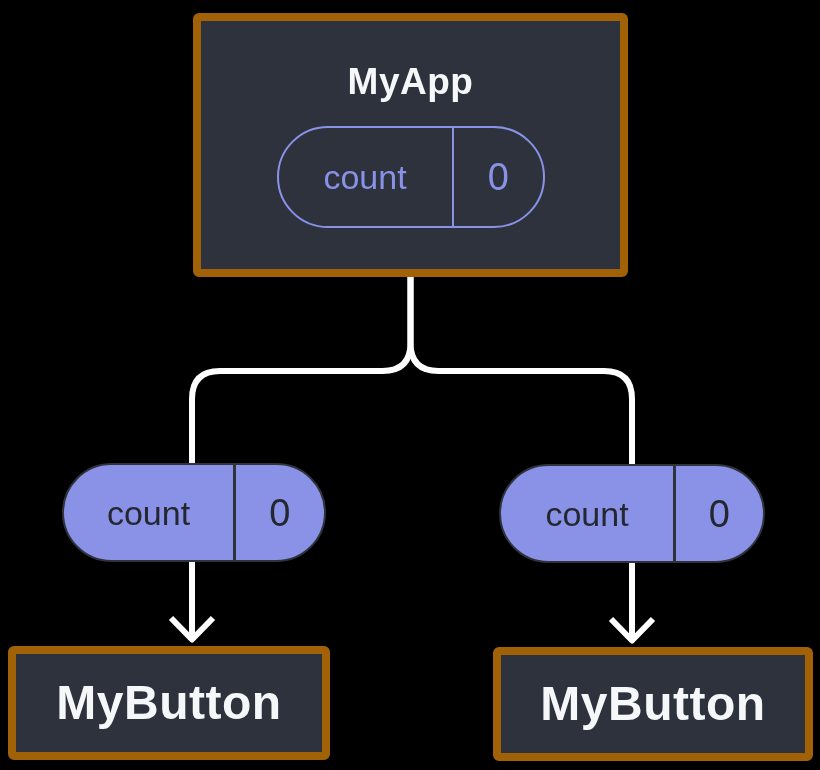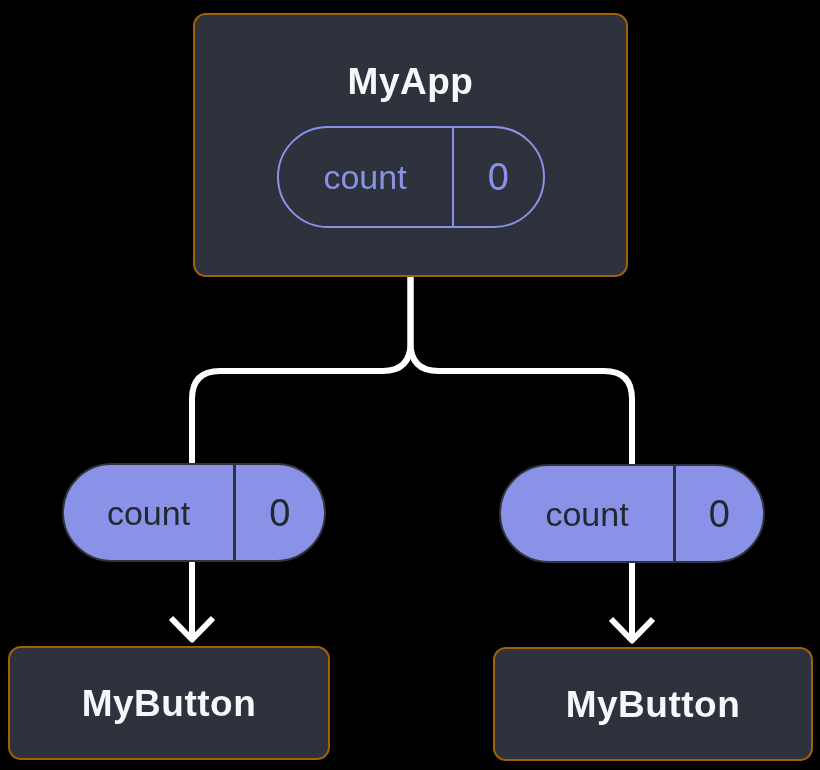--- a/index.html
+++ b/index.html
@@ -9,22 +9,22 @@
     background:#000;
     font-family:"Liberation Sans","DejaVu Sans",sans-serif;
     overflow:hidden;
   }
   .connector-layer{
     position:absolute;left:0;top:0;width:820px;height:770px;
   }
   .card{
     position:absolute;
     background:#2d323d;
-    border:2px solid #a16207;
-    border-radius:13px;
+    border:8px solid #a16207;
+    border-radius:6px;
     box-sizing:border-box;
     display:flex;flex-direction:column;
     align-items:center;justify-content:center;
   }
   .card-title{
     color:#f6f7f9;
     font-size:37px;
     font-weight:700;
     letter-spacing:0.5px;
     line-height:1;
@@ -69,21 +69,21 @@
   .myapp-pill .pill-label{width:173px;}
   .myapp-pill .pill-value{flex:1;}
   .pill-left{left:62px;top:463px;width:264px;height:99px;}
   .pill-left .pill-label{width:169px;}
   .pill-left .pill-value{flex:1;}
   .pill-right{left:499px;top:464px;width:266px;height:99px;}
   .pill-right .pill-label{width:172px;}
   .pill-right .pill-value{flex:1;}
   .button-card-left{left:8px;top:646px;width:322px;height:114px;}
   .button-card-right{left:493px;top:647px;width:320px;height:114px;}
-  .button-card .card-title{font-size:37px;}
+  .button-card .card-title{font-size:48px;}
 </style>
 </head>
 <body>
 
 <div class="stage">
 
   <svg class="connector-layer" viewBox="0 0 820 770" xmlns="http://www.w3.org/2000/svg">
 
     <g stroke="#ffffff" stroke-width="6" fill="none" stroke-linejoin="round">
       <path d="M410.5 272 L410.5 343 Q410.5 371 382.5 371 L220 371 Q192 371 192 399 L192 468"></path>

